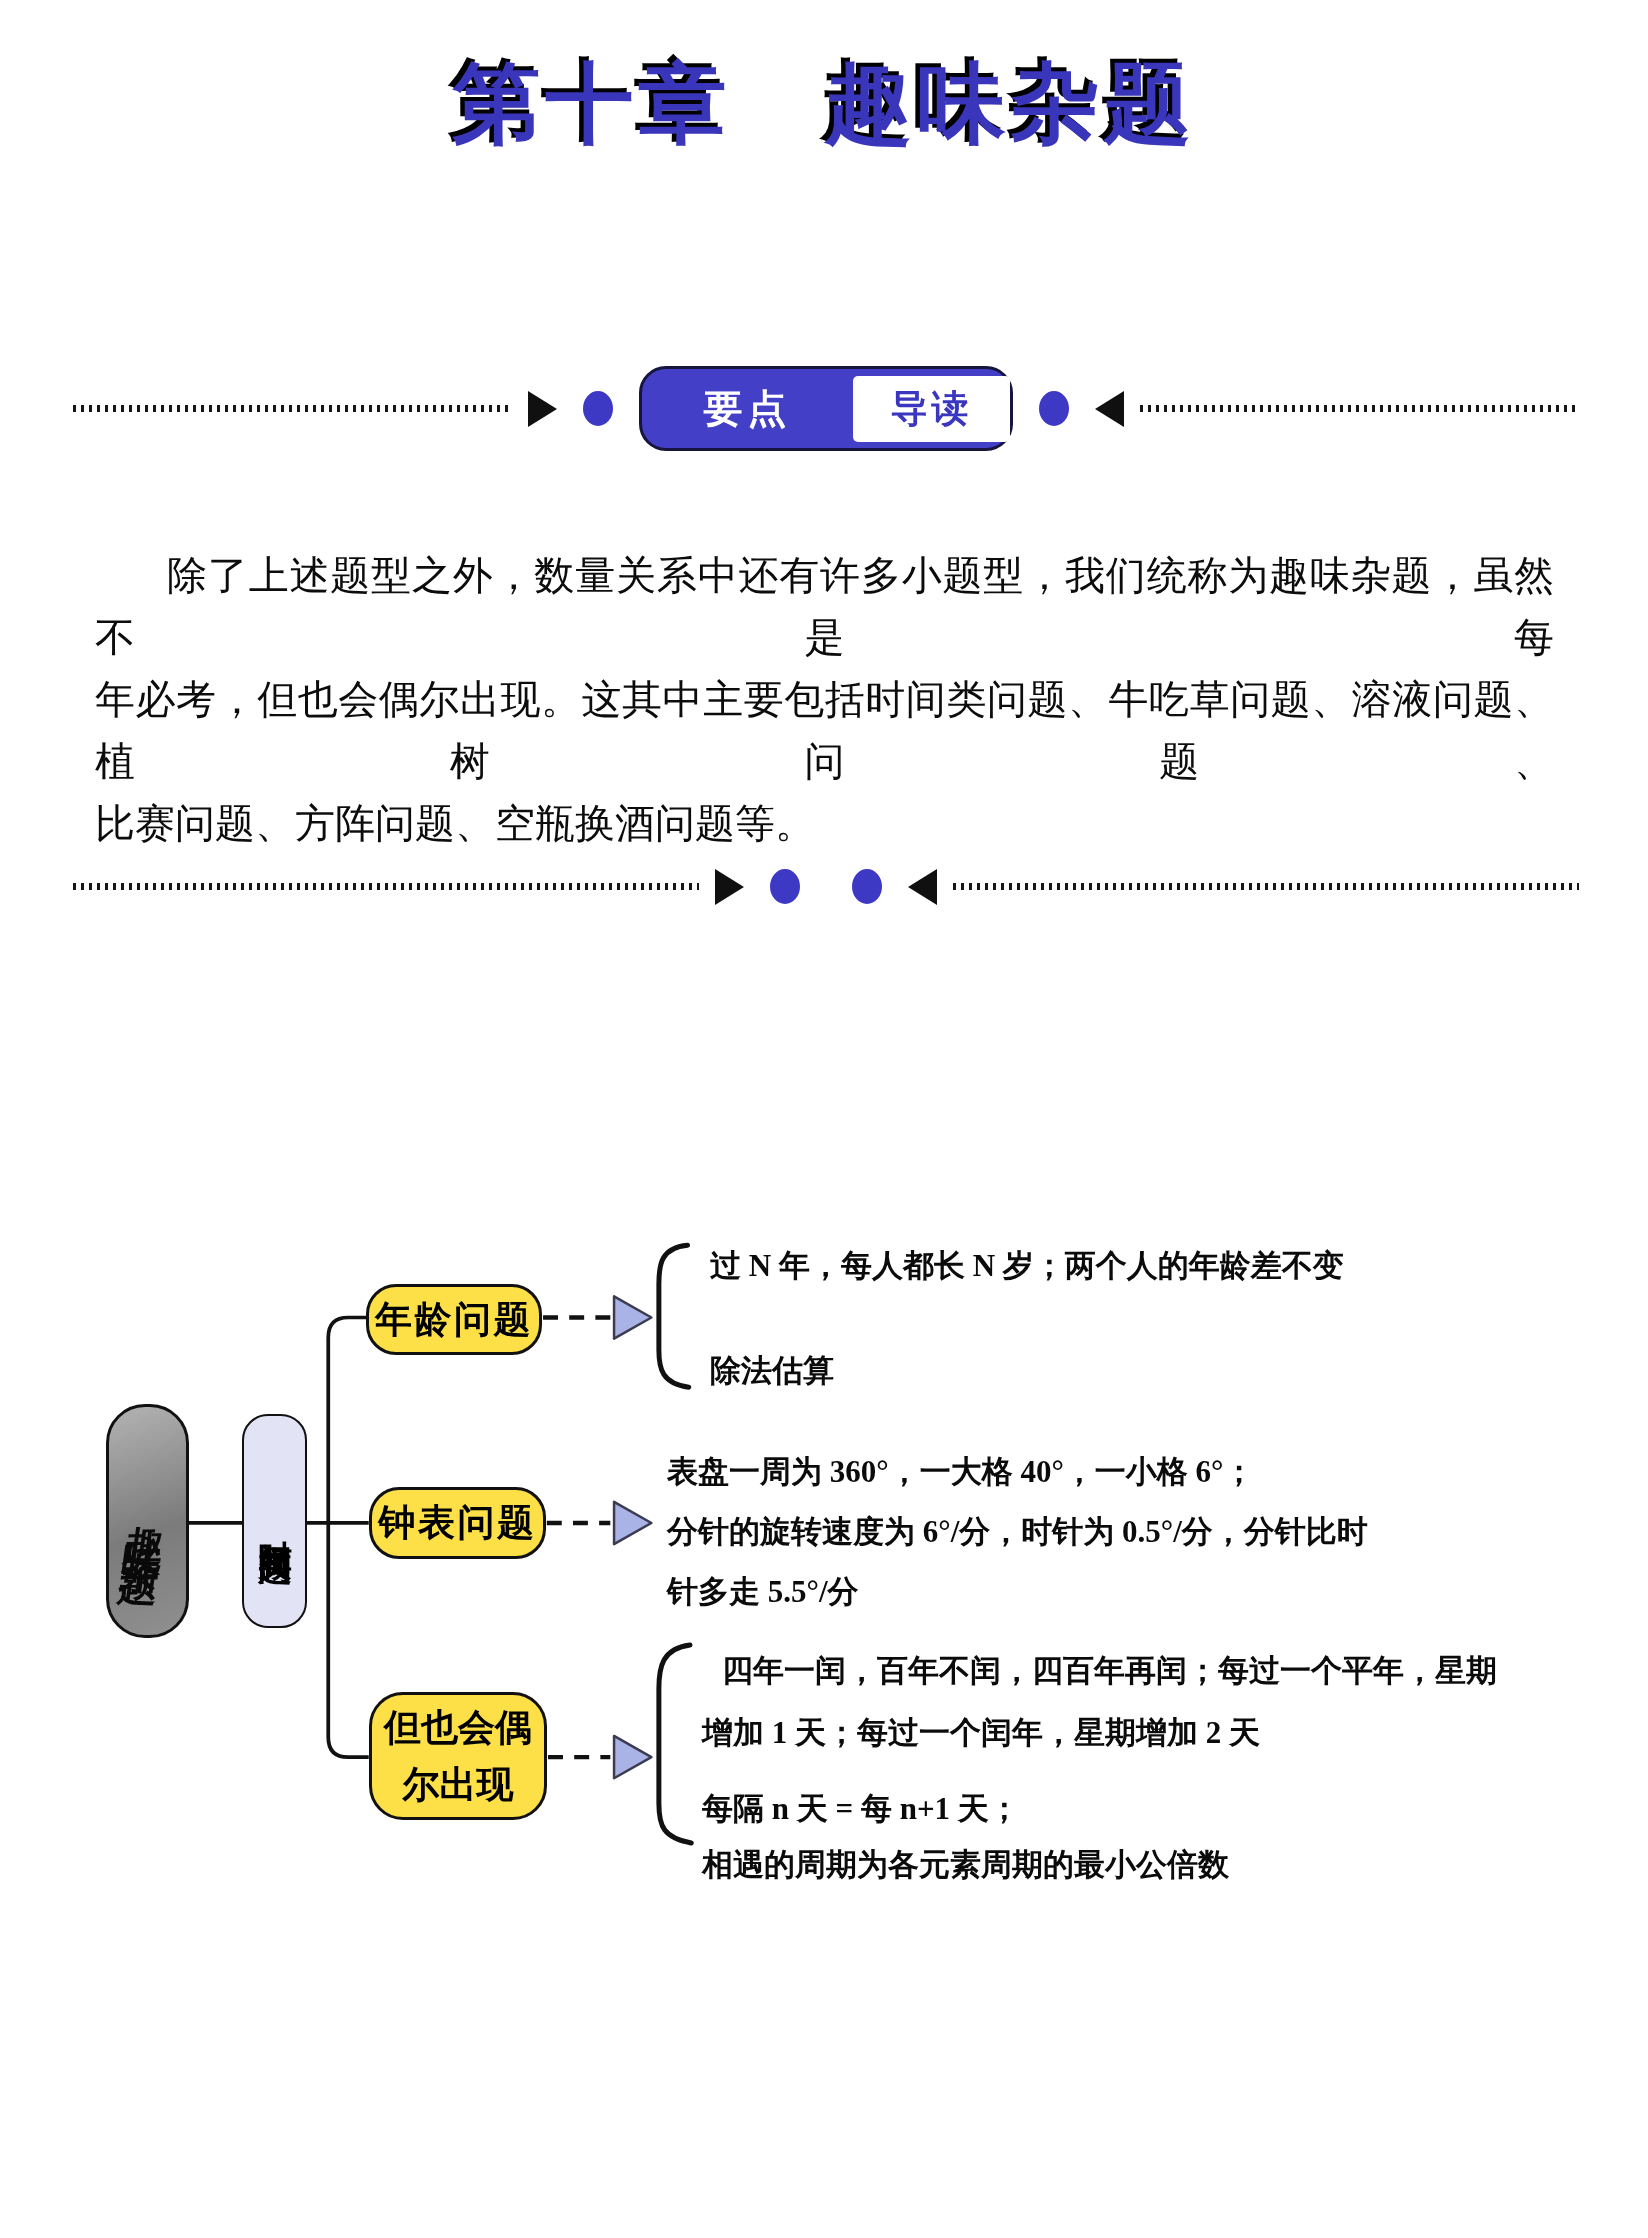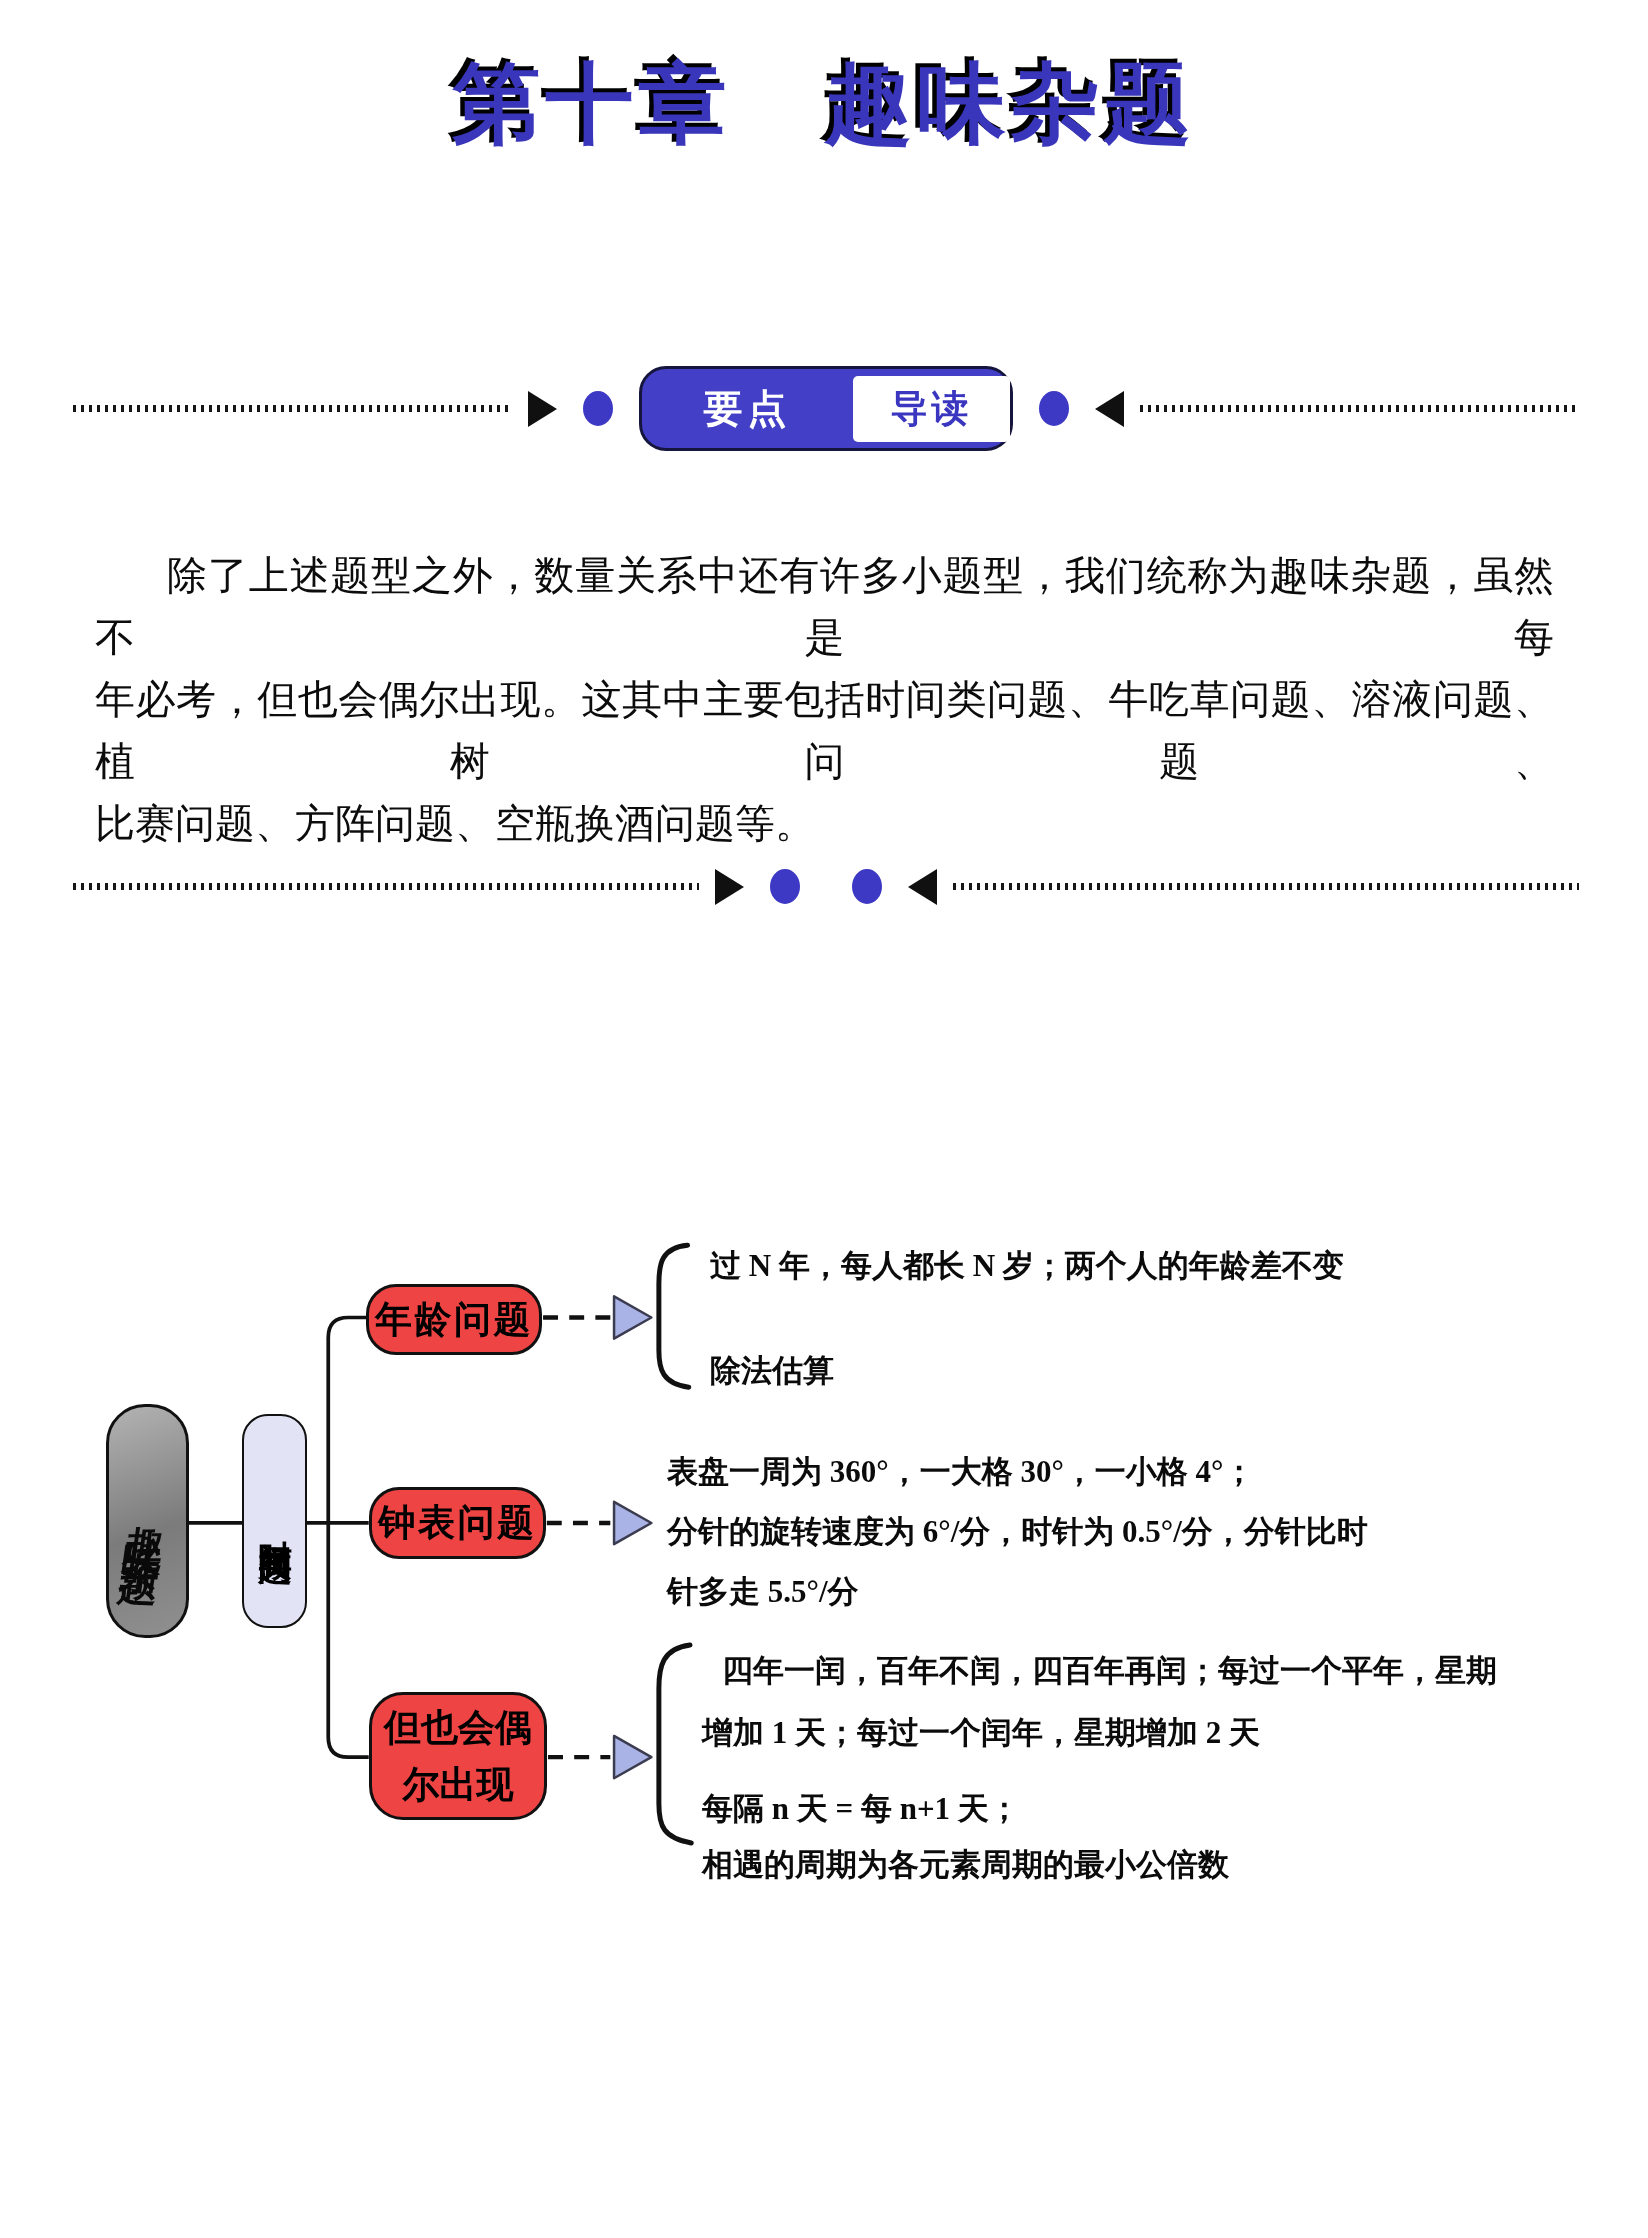--- a/index.html
+++ b/index.html
@@ -60,21 +60,21 @@
     font-size:40px;line-height:62px;color:#0c0c0c;
   }
   .intro .l{text-align:justify;text-align-last:justify;}
   .intro .l.first{text-indent:72px;}
   .intro .l.last{text-align-last:left;}
 
   
   .mm-svg{position:absolute;left:0;top:0;z-index:1;}
   .node{
     position:absolute;z-index:2;box-sizing:border-box;
-    background:#ef4444;border:3.1px solid #111111;
+    background:#fde047;border:3.1px solid #111111;
     display:flex;align-items:center;justify-content:center;
     font-weight:600;color:#000;
   }
   .root{
     left:106px;top:1404px;width:83px;height:234px;
     border-radius:39px;border-width:3.7px;
     background:linear-gradient(160deg,#b3b3b3 0%,#7b7b7b 55%,#909090 100%);
   }
   .root .vtext{
     writing-mode:vertical-rl;font-size:40px;font-weight:bold;
@@ -174,21 +174,21 @@
   </div>
 
   <div class="node b-week">
     <span class="wrap">但也会偶尔出现</span>
   </div>
 
   <div class="desc d-age1">过 N 年，每人都长 N 岁；两个人的年龄差不变</div>
   <div class="desc d-age2">除法估算</div>
 
   <div class="desc d-clock">
-    <div>表盘一周为 360°，一大格 30°，一小格 4°；</div>
+    <div>表盘一周为 360°，一大格 40°，一小格 6°；</div>
     <div>分针的旋转速度为 6°/分，时针为 0.5°/分，分针比时</div>
     <div>针多走 5.5°/分</div>
   </div>
 
   <div class="desc d-week1">四年一闰，百年不闰，四百年再闰；每过一个平年，星期</div>
   <div class="desc d-week2">增加 1 天；每过一个闰年，星期增加 2 天</div>
   <div class="desc d-week3">每隔 n 天 = 每 n+1 天；</div>
   <div class="desc d-week4">相遇的周期为各元素周期的最小公倍数</div>
 
 </div>

